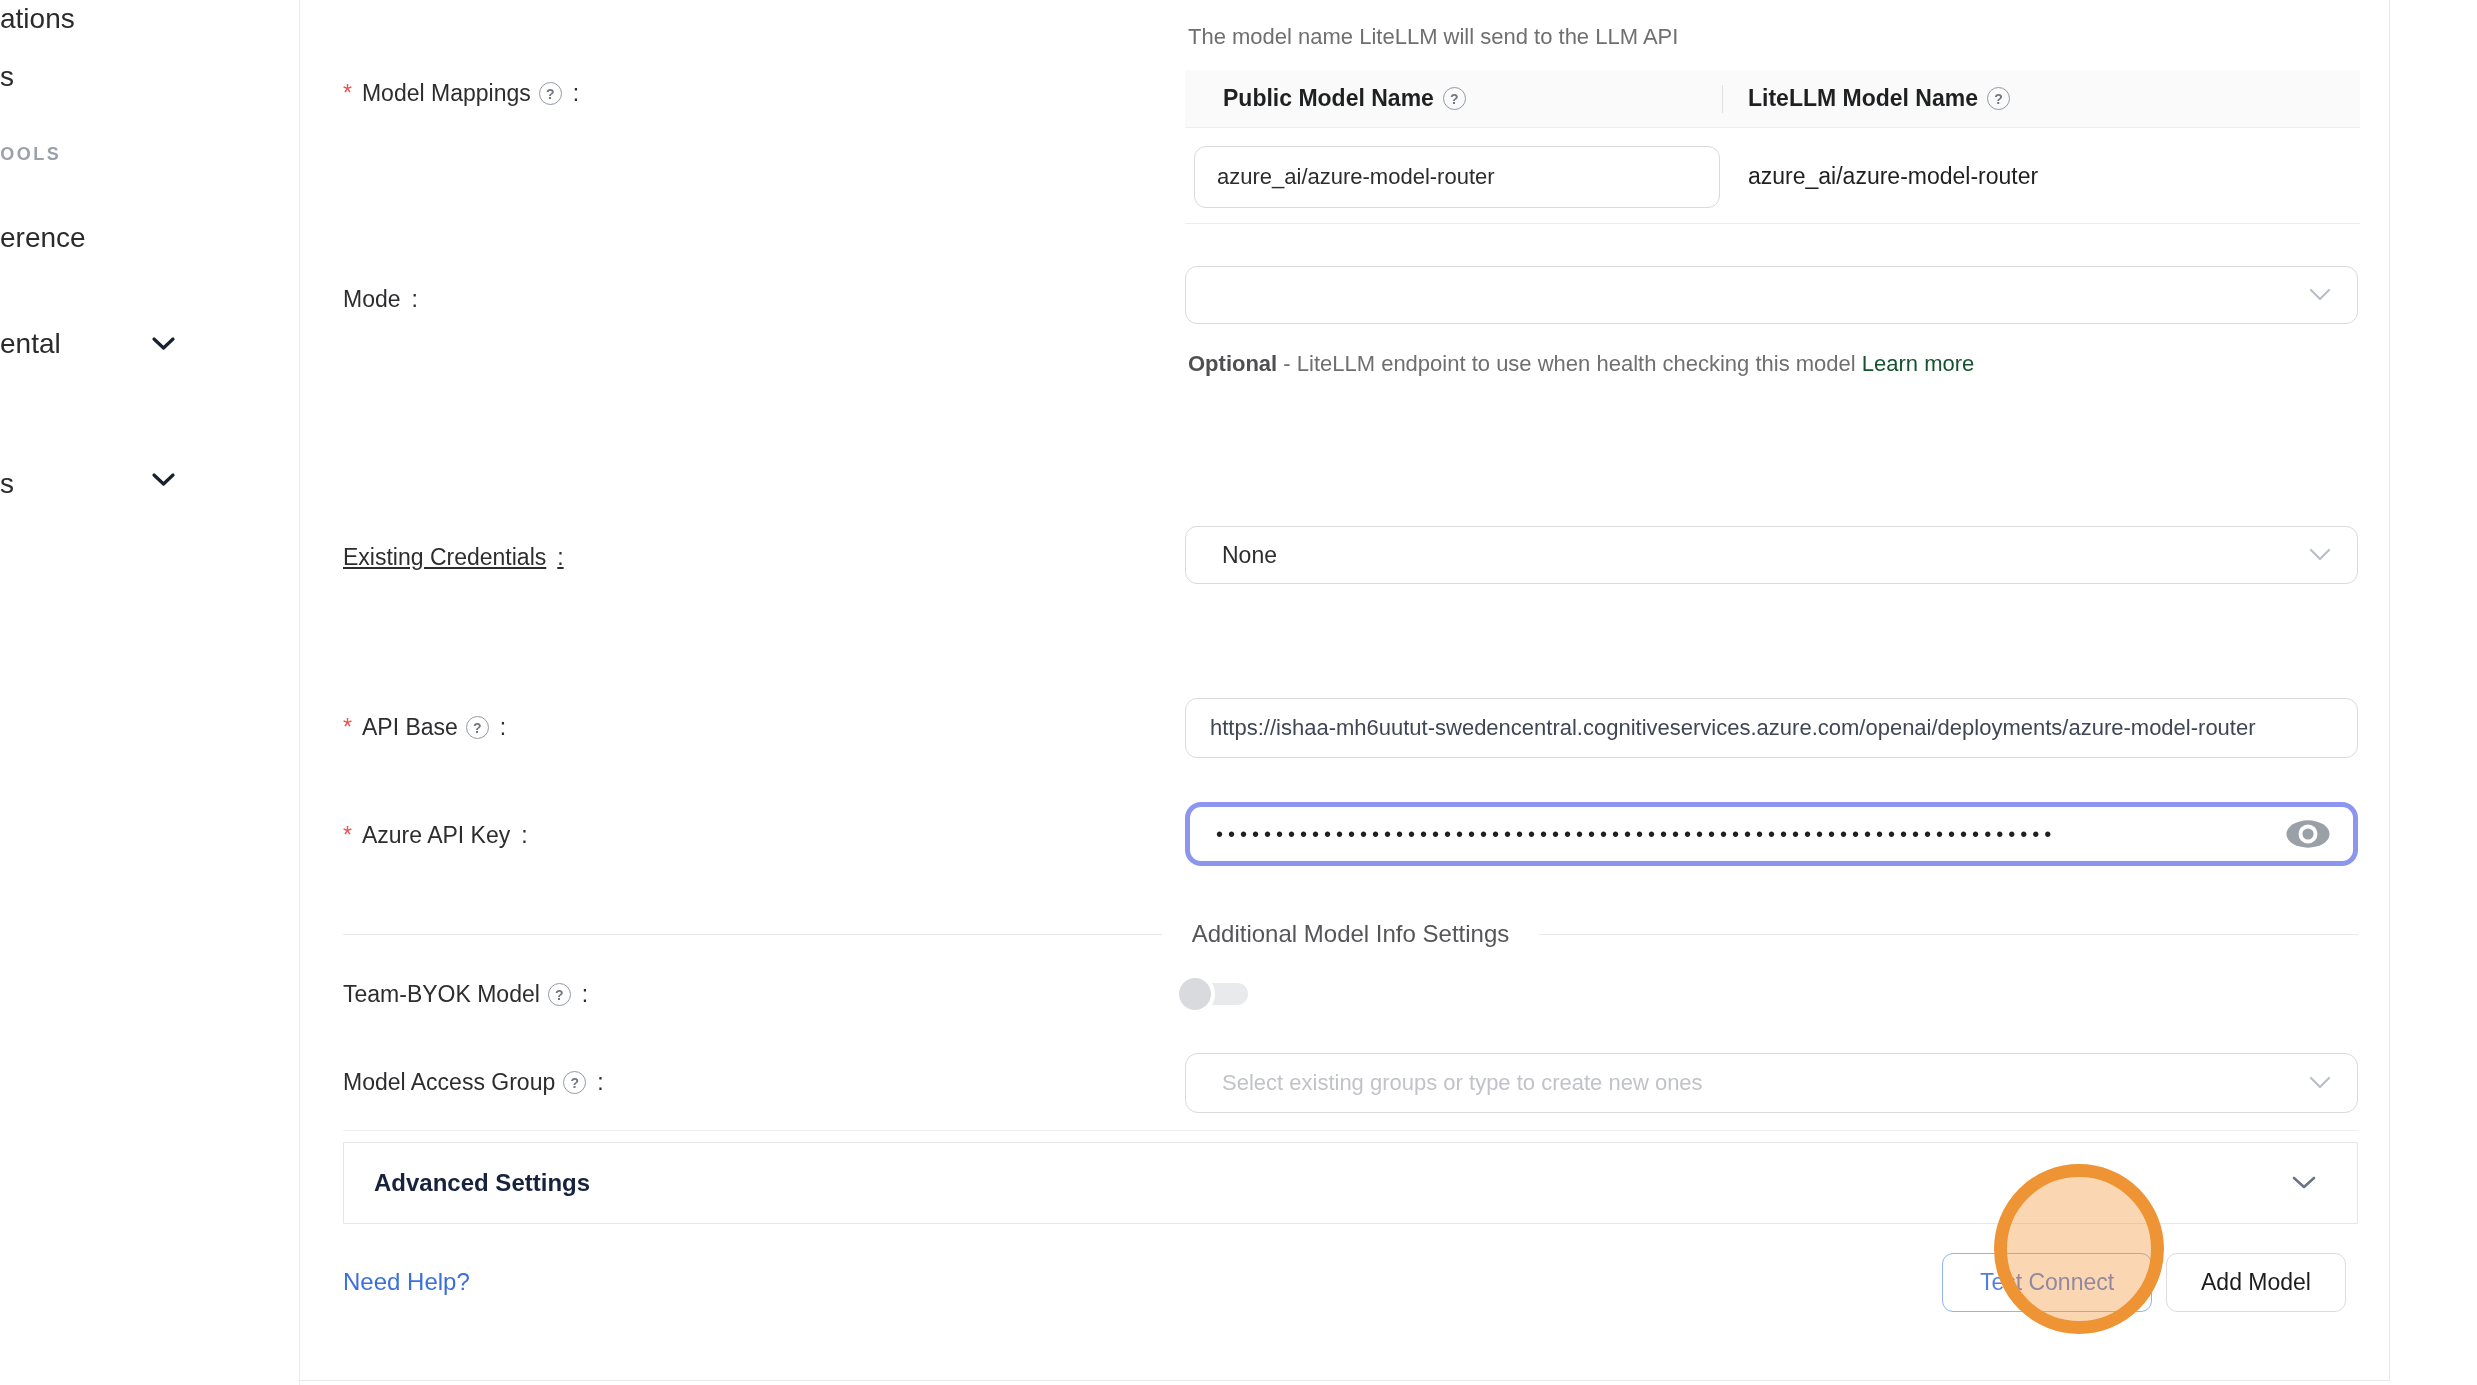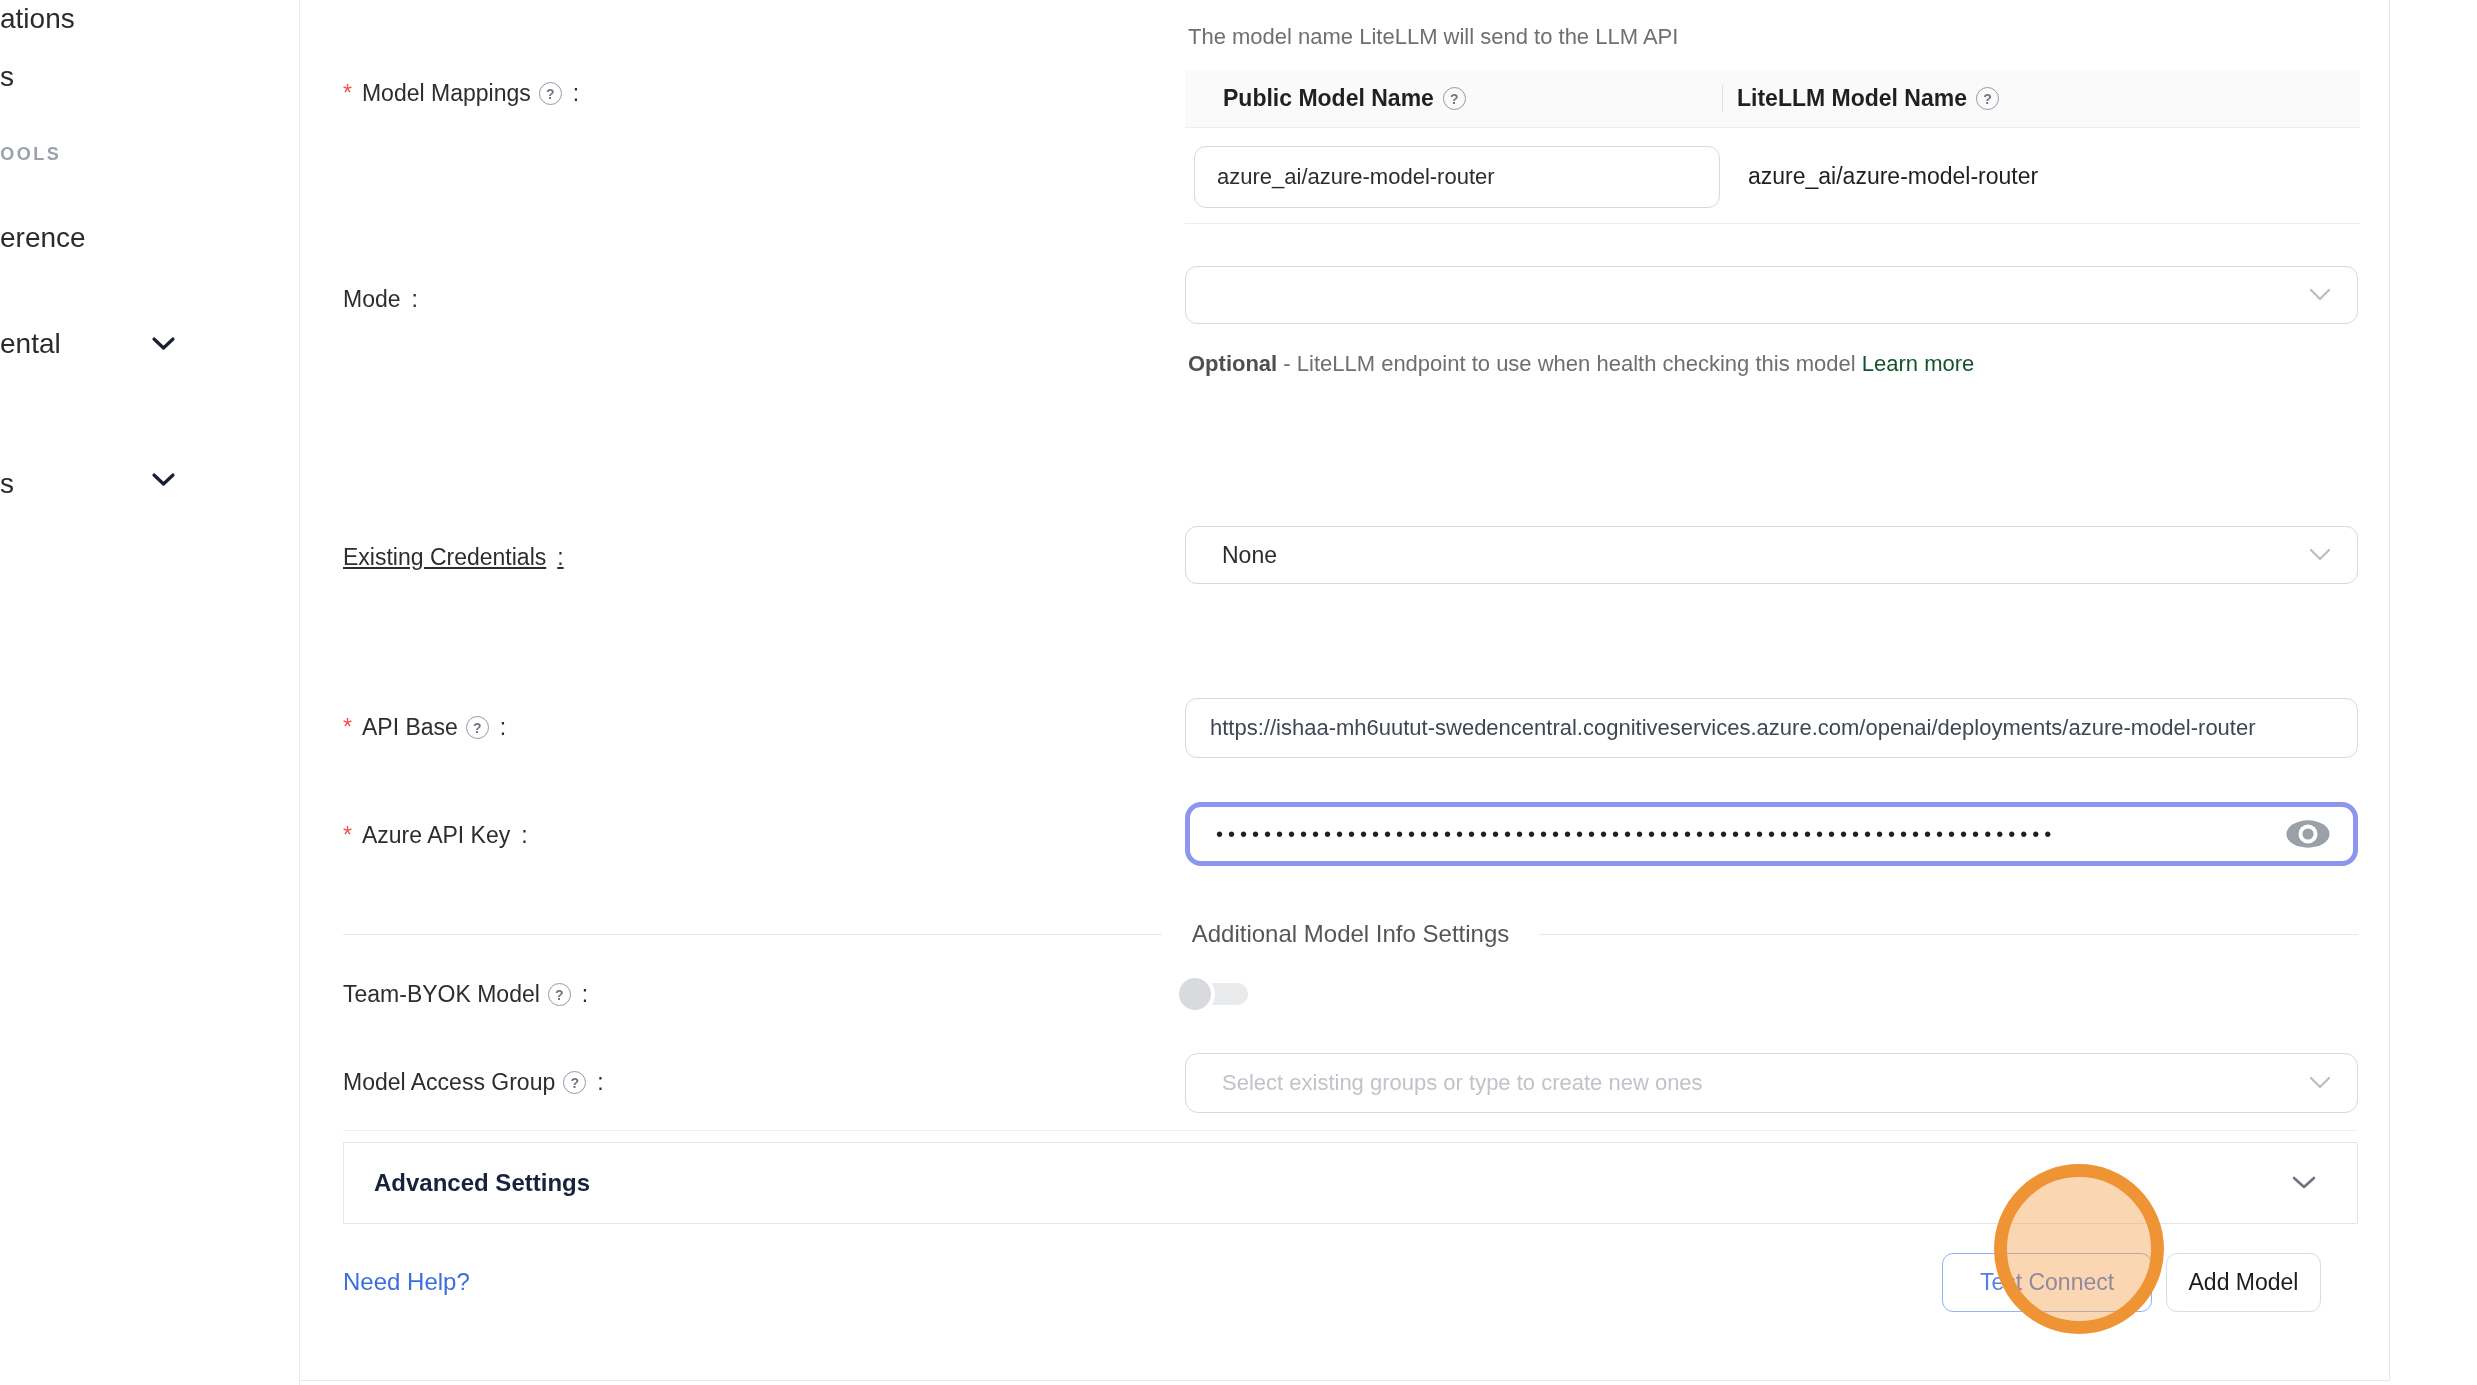--- a/index.html
+++ b/index.html
@@ -30,21 +30,21 @@
   .select .chev { position:absolute; right:26px; top:50%; transform:translateY(-50%); display:flex; }
 
   .txt-input { position:absolute; background:#fff; border:1.5px solid #d9d9de; border-radius:12px; }
   .txt-input input { width:100%; height:100%; border:none; outline:none; background:transparent; font-family:"Liberation Sans",sans-serif; font-size:22px; color:#3f4754; padding:0 24px; border-radius:12px; }
 
   
   .mm-table { position:absolute; left:1185px; top:70px; width:1175px; }
   .mm-head { height:58px; background:#fafafa; border-bottom:1px solid #ededef; display:flex; align-items:center; position:relative; }
   .mm-th { display:flex; align-items:center; gap:9px; font-size:23px; font-weight:700; color:#1f2022; }
   .mm-th.c1 { padding-left:38px; width:537px; }
-  .mm-th.c2 { padding-left:15px; }
+  .mm-th.c2 { padding-left:26px; }
   .mm-col-div { position:absolute; left:537px; top:15px; height:28px; width:1px; background:#e1e1e4; }
   .mm-body { height:96px; position:relative; border-bottom:1px solid #ededef; }
   .mm-input { position:absolute; left:9px; top:18px; width:526px; height:62px; border:1.5px solid #d9d9de; border-radius:12px; background:#fff; }
   .mm-input input { width:100%; height:100%; border:none; outline:none; background:transparent; font-family:"Liberation Sans",sans-serif; font-size:22px; color:#2c2c2e; padding:0 22px; border-radius:12px; }
   .mm-val { position:absolute; left:563px; top:0; height:96px; display:flex; align-items:center; font-size:23px; color:#1f2022; }
 
   .mode-helper { position:absolute; left:1188px; top:344px; width:836px; font-size:22px; line-height:40px; color:#6f6f6f; }
   .mode-helper b { color:#4f4f52; }
   .link { color:#14532d; cursor:pointer;margin-top:44px; }
 
@@ -64,21 +64,21 @@
   .thin-hr { position:absolute; left:343px; top:1130px; width:2015px; height:1px; background:#f0f0f1; }
 
   .adv-panel { position:absolute; left:343px; top:1142px; width:2015px; height:82px; border:1.5px solid #e6e6e9; border-radius:1px; background:#fff; display:flex; align-items:center; cursor:pointer; }
   .adv-panel .title { font-size:24px; font-weight:700; color:#17233d; padding-left:30px; }
   .adv-panel .chev { position:absolute; right:40px; display:flex; }
 
   .help-link { position:absolute; left:343px; top:1268px; font-size:24px; color:#3b6fdb; cursor:pointer; }
 
   .btn { position:absolute; top:1253px; height:59px; border-radius:11px; background:#fff; display:flex; align-items:center; justify-content:center; font-size:23px; cursor:pointer; }
   .btn.test { left:1942px; width:210px; border:1.5px solid #8fb3f3; color:#517fe0; }
-  .btn.add  { left:2166px; width:155px; border:1.5px solid #dcdcdf; color:#1d1d1f; font-weight:500; }
+  .btn.add  { left:2166px; width:180px; border:1.5px solid #dcdcdf; color:#1d1d1f; font-weight:500; }
 
   .click-circle { position:absolute; left:1994px; top:1164px; width:170px; height:170px; border:13px solid #ef9434; border-radius:50%; background:rgba(243,152,62,0.40); z-index:10; pointer-events:none; }
 </style>
 </head>
 <body>
 
 <div class="page">
 
   <aside class="sidebar">
     <div class="side-item" style="top:3px;">ations</div>

